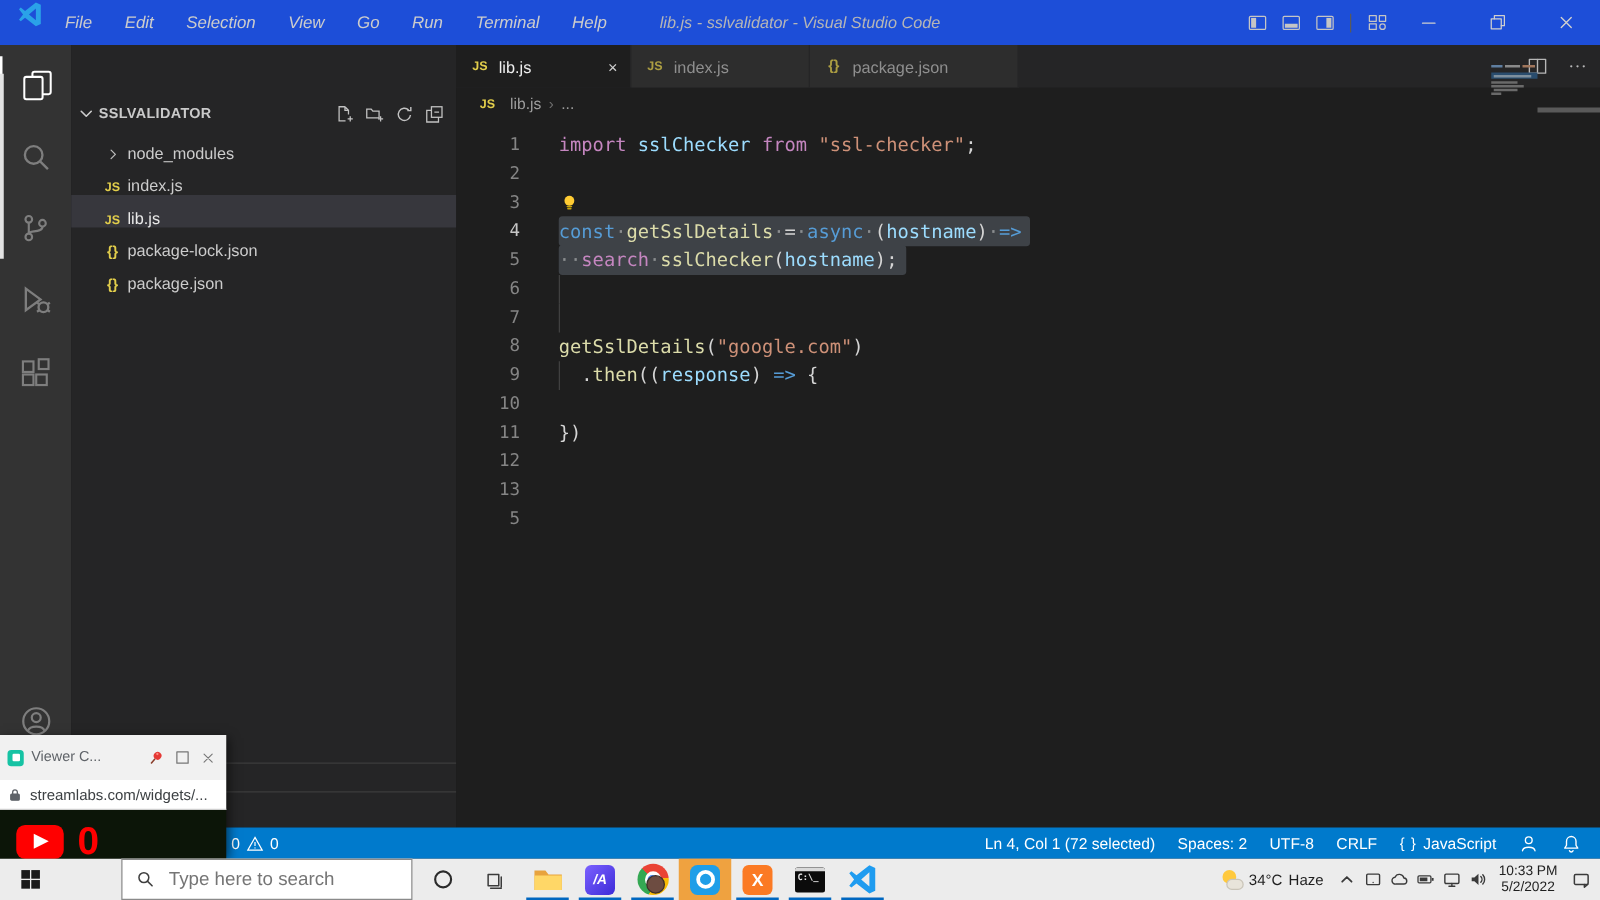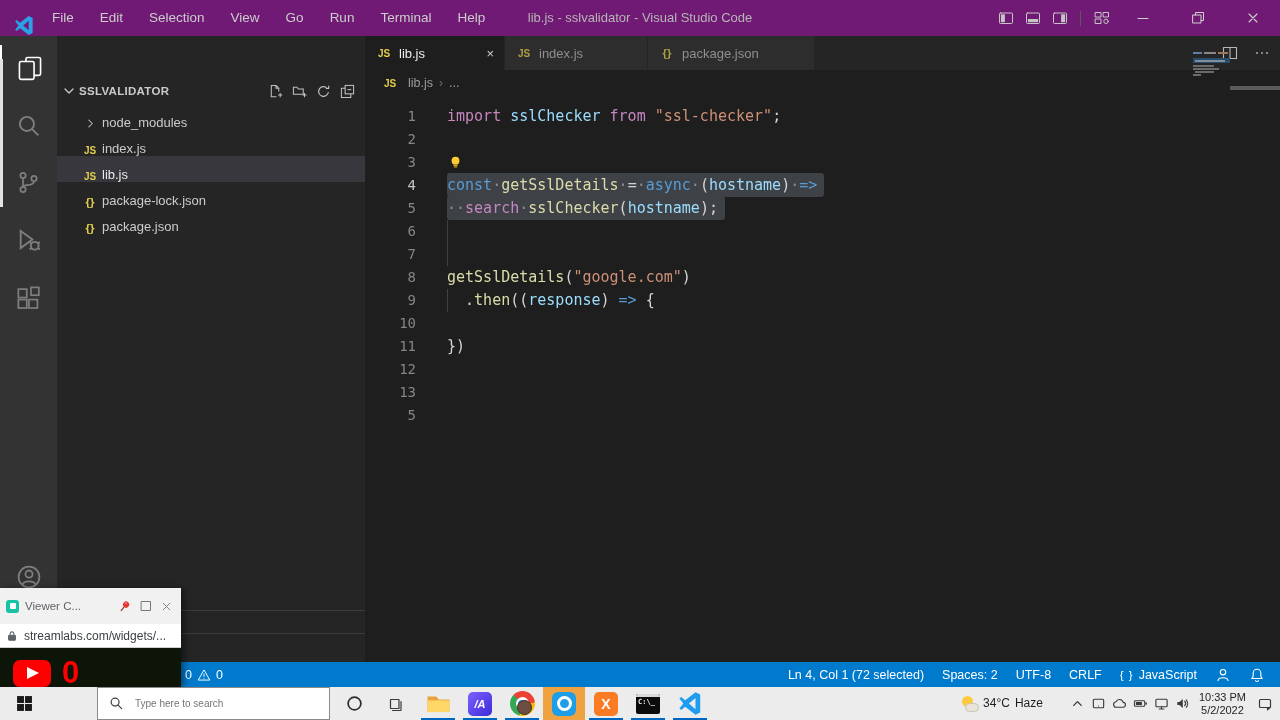--- a/index.html
+++ b/index.html
@@ -2,21 +2,21 @@
 <html><head>
 <meta charset="utf-8">
 <style>
   html,body{margin:0;padding:0;background:#000;}
   #root{position:relative;width:1280px;height:720px;overflow:hidden;background:#1e1e1e;
         font-family:"Liberation Sans",sans-serif;-webkit-font-smoothing:antialiased;}
   .icon{display:inline-flex;align-items:center;justify-content:center;line-height:0;}
   .icon svg{display:block;}
 
   
-  .titlebar{position:absolute;left:0;top:0;right:0;height:36px;background:#701a75;display:flex;align-items:flex-end;z-index:10;}
+  .titlebar{position:absolute;left:0;top:0;right:0;height:36px;background:#1d4ed8;display:flex;align-items:flex-start;z-index:10;font-style:italic;}
   .vslogo{margin:0 4px 0 13px;width:22px;height:22px;}
   .menus{display:flex;}
   .menu-item{padding:0 13px;font-size:13.5px;color:#cccccc;line-height:36px;cursor:default;}
   .title-center{position:absolute;left:50%;top:0;transform:translateX(-50%);line-height:36px;color:#b6b6b6;font-size:13px;white-space:nowrap;}
   .tb-right{position:absolute;right:0;top:0;height:36px;display:flex;align-items:center;color:#c5c5c5;}
   .tb-right .lay{width:27px;display:flex;justify-content:center;}
   .tb-sep{width:1px;height:15px;background:#5a5a5a;margin:0 7px;}
   .winbtn{width:55px;height:36px;display:flex;align-items:center;justify-content:center;color:#cfcfcf;}
 
   
@@ -87,41 +87,41 @@
   .ov-url-text{font-size:12px;color:#3c4043;white-space:nowrap;overflow:hidden;}
   .ov-body{height:50px;background:#0c1508;display:flex;align-items:center;}
   .yt{width:38px;height:27px;background:#ff0000;border-radius:7px;margin-left:13px;position:relative;}
   .yt::after{content:"";position:absolute;left:14px;top:7px;border-left:12px solid #ffffff;border-top:6.5px solid transparent;border-bottom:6.5px solid transparent;}
   .yt-count{color:#ff0000;font-size:31px;font-weight:bold;margin-left:11px;font-family:"Liberation Sans",sans-serif;}
 
   
   .taskbar{position:absolute;left:0;right:0;bottom:0;height:33px;background:#ececec;z-index:60;color:#2a2a2a;}
   .tb-start{position:absolute;left:0;top:0;width:48px;height:33px;display:flex;align-items:center;justify-content:center;}
   .tb-search{position:absolute;left:97px;top:0;width:233px;height:33px;background:#ffffff;border:1px solid #8a8a8a;box-sizing:border-box;display:flex;align-items:center;}
-  .tb-search input{border:none;outline:none;font-size:10px;color:#444;width:170px;font-family:"Liberation Sans",sans-serif;background:transparent;}
+  .tb-search input{border:none;outline:none;font-size:15px;color:#444;width:170px;font-family:"Liberation Sans",sans-serif;background:transparent;}
   .tb-search .icon{margin:0 9px 0 11px;}
   .tb-circle{position:absolute;left:333px;top:0;width:42px;height:33px;display:flex;align-items:center;justify-content:center;}
   .tb-taskview{position:absolute;left:375px;top:0;width:42px;height:33px;display:flex;align-items:center;justify-content:center;color:#3b3b3b;}
   .apps{position:absolute;left:417px;top:0;height:33px;display:flex;}
   .app{position:relative;width:42px;height:33px;display:flex;align-items:center;justify-content:center;}
   .app .underline{position:absolute;left:4px;right:4px;bottom:0;height:2.5px;background:#0067c0;}
   .app.attention{background:#efa240;}
   .medal{width:24px;height:24px;border-radius:5px;background:linear-gradient(135deg,#7b61ff,#3d2bd8);color:#fff;font:italic 700 11px "Liberation Sans",sans-serif;display:flex;align-items:center;justify-content:center;}
   .chrome{position:relative;width:25px;height:25px;border-radius:50%;background:conic-gradient(from -45deg,#ea4335 0deg 130deg,#fbbc05 130deg 240deg,#34a853 240deg 360deg);}
   .chrome-inner{position:absolute;left:6px;top:6px;width:13px;height:13px;border-radius:50%;background:#ffffff;}
   .chrome-core{position:absolute;left:8.5px;top:8.5px;width:8px;height:8px;border-radius:50%;background:#4285f4;}
   .avatar{position:absolute;left:7px;top:9px;width:15px;height:15px;border-radius:50%;background:#6d4c41;border:1px solid #3e2f28;box-sizing:border-box;}
   .slabs{width:24px;height:24px;border-radius:6px;background:#1e9ee8;display:flex;align-items:center;justify-content:center;}
   .slabs-ring{width:9px;height:9px;border:3.5px solid #ffffff;border-radius:50%;}
   .xampp{width:24px;height:24px;border-radius:5px;background:#fb7a24;color:#fff;font:700 14px "Liberation Sans",sans-serif;display:flex;align-items:center;justify-content:center;}
   .cmd{position:relative;width:24px;height:20px;background:#0b0b0b;border-radius:2px;overflow:hidden;}
   .cmd-bar{position:absolute;left:0;top:0;right:0;height:3.5px;background:#d9d9d9;}
   .cmd-txt{position:absolute;left:2px;top:4px;color:#e8e8e8;font:700 7px "DejaVu Sans Mono",monospace;}
   .tray{position:absolute;right:0;top:0;height:33px;display:flex;align-items:center;padding-right:5px;}
-  .weather{display:flex;gap:5px;margin-right:24px;}
+  .weather{display:flex;align-items:center;gap:5px;margin-right:8px;}
   .sun{position:relative;width:17px;height:15px;}
   .sun::before{content:"";position:absolute;left:1px;top:0;width:11px;height:11px;border-radius:50%;background:#ffc93d;}
   .sun::after{content:"";position:absolute;left:4px;top:7px;width:12px;height:7px;border-radius:5px;background:#e8e4da;border:1px solid #c9c4b8;}
   .tray-txt{font-size:12px;color:#1f1f1f;}
   .tray-ic{width:21px;height:33px;display:flex;align-items:center;justify-content:center;color:#3a3a3a;}
   .clock{text-align:center;font-size:11px;color:#1f1f1f;line-height:13px;margin:0 8px 0 6px;}
 </style>
 </head>
 <body>
 

